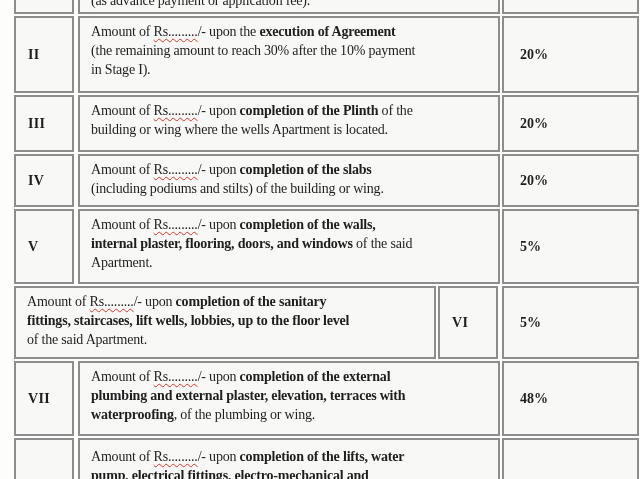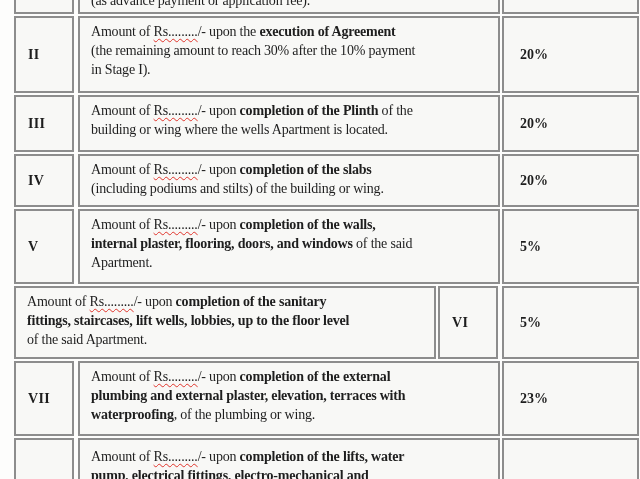--- a/index.html
+++ b/index.html
@@ -135,21 +135,21 @@
           <span>VII</span>
         </div>
         <div class="cell desc">
           <div>
             <div class="line"><span>Amount of </span><span class="sq">Rs.........</span><span>/- upon </span><span class="b">completion of the external</span></div>
             <div class="line"><span class="b">plumbing and external plaster, elevation, terraces with</span></div>
             <div class="line"><span class="b">waterproofing</span><span>, of the plumbing or wing.</span></div>
           </div>
         </div>
         <div class="cell pct">
-          <span>23%</span>
+          <span>48%</span>
         </div>
       </div>
       <div class="row h7 partial-bottom">
         <div class="cell stage"></div>
         <div class="cell desc">
           <div>
             <div class="line"><span>Amount of </span><span class="sq">Rs.........</span><span>/- upon </span><span class="b">completion of the lifts, water</span></div>
             <div class="line"><span class="b">pump, electrical fittings, electro-mechanical and</span></div>
           </div>
         </div>

